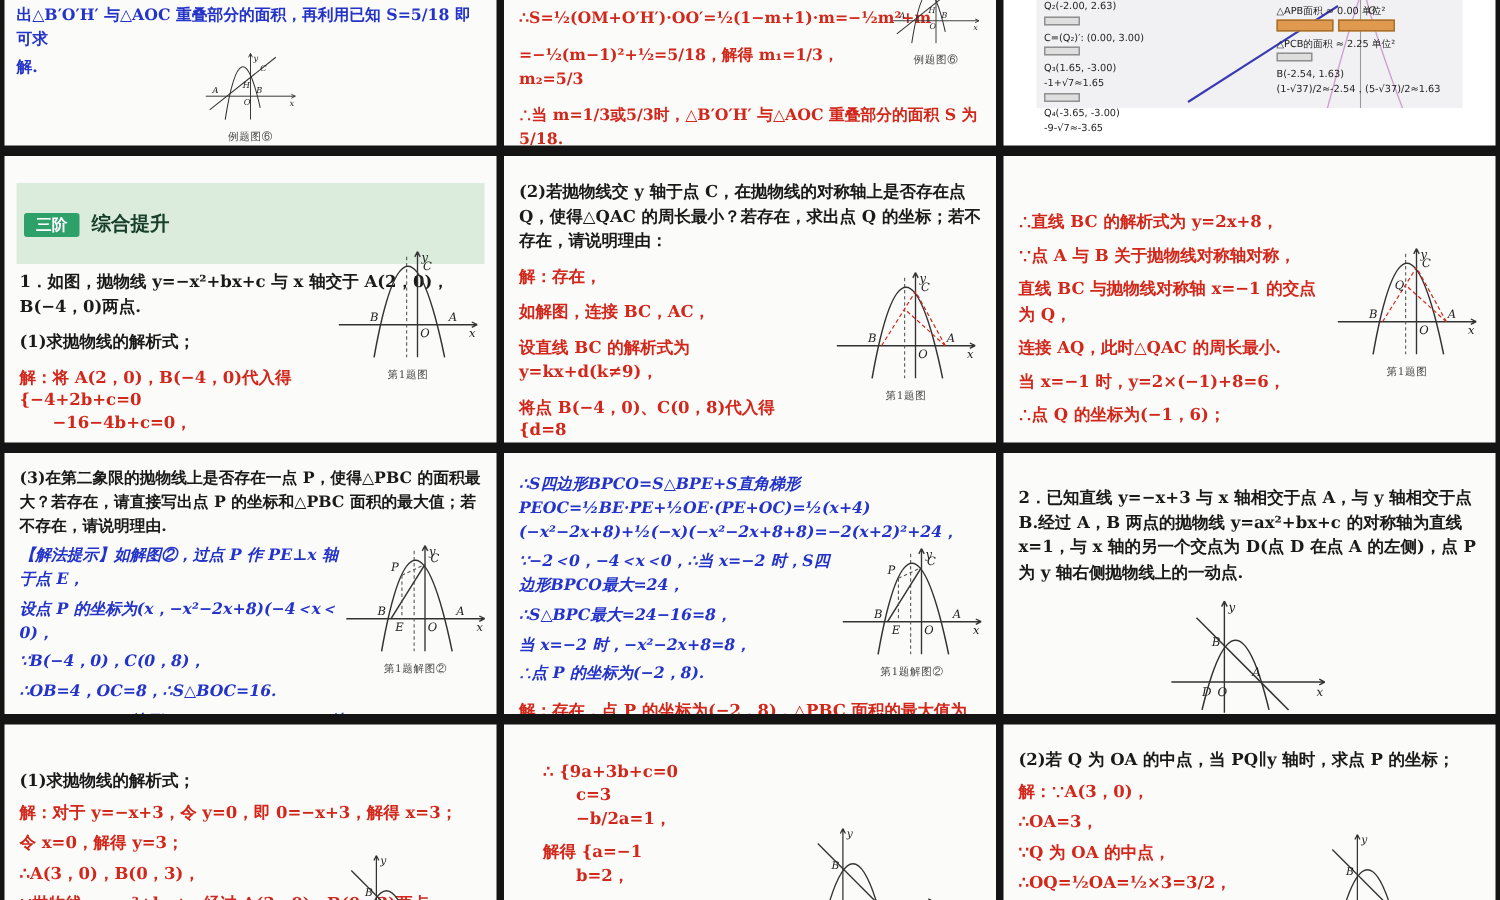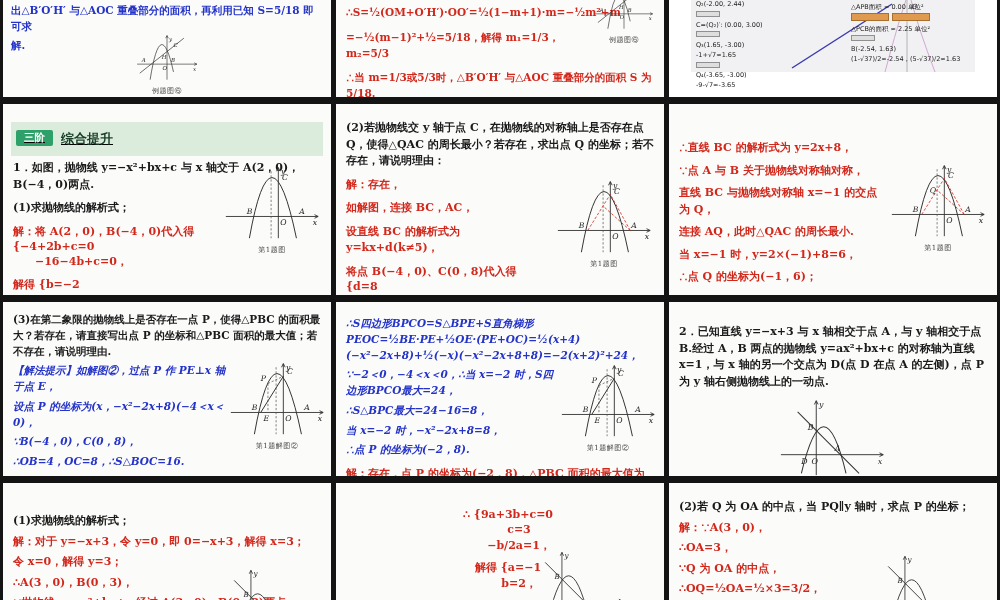--- a/index.html
+++ b/index.html
@@ -39,21 +39,21 @@
   .gg-left { position:absolute; left:5px; top:0; width:95px; font-size:6.5px; color:#222; line-height:1.5; }
   .gg-right { position:absolute; right:2px; top:2px; width:122px; font-size:6.5px; color:#222; line-height:1.55; }
   .chip { display:inline-block; width:24px; height:6px; background:#dedede; border:1px solid #909090; margin:1px 2px 0 0; }
   .chipo { display:inline-block; width:38px; height:8px; background:#e09a50; border:1px solid #a8702c; margin:1px 3px 0 0; }
   .plot { position:absolute; left:96px; top:0; width:170px; height:72px; }
   .pk { stroke:#cf9ed0; stroke-width:.9; fill:none; }
   .gl { stroke:#3a3ab2; stroke-width:1.4; fill:none; }
   .gax { stroke:#999; stroke-width:.7; fill:none; }
   .gt { font-size:7px; fill:#333; }
 
-  .banner { margin:18px 8px 4px; background:#dcecdc; padding:8px 5px; display:flex; align-items:flex-start;text-decoration:underline; }
+  .banner { margin:18px 8px 4px; background:#dcecdc; padding:18px 5px; display:flex; align-items:flex-end; }
   .badge { background:#2ea06a; color:#fff; font-size:10.5px; font-weight:700; padding:1px 8px; border-radius:2px;
            font-family:"DejaVu Sans","Liberation Sans",sans-serif; }
   .btitle { margin-left:8px; color:#173f2a; font-weight:700; font-size:13px; }
 
   #p4 .ln:nth-child(n+3) { margin-right:106px; }
   #p4 figure { position:absolute; right:4px; top:60px; width:110px; }
   #p4 svg,#p5 svg,#p6 svg,#p7 svg,#p8 svg { width:100px; height:76px; }
 
   #p5 .lines { padding-top:12px; }
   #p5 .ln:nth-child(n+4) { margin-right:114px; }
@@ -76,21 +76,21 @@
 
   #p9 .lines { padding-top:18px; }
   #p9 figure { margin:2px auto 0; width:140px; }
   #p9 svg { width:118px; height:80px; }
 
   #p10 .lines { padding-top:26px; }
   #p10 .ln { margin-bottom:4px; }
   #p10 figure { position:absolute; right:10px; top:84px; width:110px; }
   #p10 svg,#p11 svg,#p12 svg { width:104px; height:72px; }
 
-  #p11 .lines { padding-top:20px; padding-left:16px;text-align:center; }
+  #p11 .lines { padding-top:20px; padding-left:16px; }
   #p11 figure { position:absolute; right:32px; top:66px; width:110px; }
 
   #p12 .lines { padding-top:12px; }
   #p12 .ln { margin-bottom:4px; }
   #p12 figure { position:absolute; right:22px; top:70px; width:110px; }
 </style>
 </head>
 <body>
 
 <div class="page">
@@ -136,21 +136,21 @@
         <text x="42" y="40">H</text>
         <text x="90" y="58">x</text>
       </svg>
       <figcaption class="cap">例题图⑥</figcaption>
     </figure>
   </section>
 
   <section class="panel" id="p3">
     <div class="gg">
       <div class="gg-left">
-        <div class="gg-ln txt">Q₂(-2.00, 2.44)</div><div class="gg-ln chip"></div><div class="gg-ln txt">C=(Q₂)′: (0.00, 3.00)</div><div class="gg-ln chip"></div><div class="gg-ln txt">Q₃(1.65, -3.00)</div><div class="gg-ln txt">-1+√7≈1.65</div><div class="gg-ln chip"></div><div class="gg-ln txt">Q₄(-3.65, -3.00)</div><div class="gg-ln txt">-9-√7≈-3.65</div>
+        <div class="gg-ln txt">Q₂(-2.00, 2.63)</div><div class="gg-ln chip"></div><div class="gg-ln txt">C=(Q₂)′: (0.00, 3.00)</div><div class="gg-ln chip"></div><div class="gg-ln txt">Q₃(1.65, -3.00)</div><div class="gg-ln txt">-1+√7≈1.65</div><div class="gg-ln chip"></div><div class="gg-ln txt">Q₄(-3.65, -3.00)</div><div class="gg-ln txt">-9-√7≈-3.65</div>
       </div>
       <svg class="plot" viewBox="0 0 170 72">
         <line class="gax" x1="120" y1="0" x2="120" y2="72"></line>
         <path class="gl" d="M5 68 L105 4"></path>
         <path class="pk" d="M98 72 Q112 20 119 0"></path>
         <path class="pk" d="M124 0 Q132 30 148 72"></path>
         <text class="gt" x="125" y="9">O</text>
       </svg>
       <div class="gg-right">
         <div class="gg-ln txt">△APB面积 ≈ 0.00 单位²</div><div class="gg-ln chipo"></div><div class="gg-ln chipo"></div><div class="gg-ln txt">△PCB的面积 ≈ 2.25 单位²</div><div class="gg-ln chip"></div><div class="gg-ln txt">B(-2.54, 1.63)</div><div class="gg-ln txt">(1-√37)/2≈-2.54，(5-√37)/2≈1.63</div>
@@ -186,21 +186,21 @@
       </svg>
       <figcaption class="cap">第1题图</figcaption>
     </figure>
   </section>
 
   <section class="panel" id="p5">
     <div class="lines">
       <div class="ln k">(2)若抛物线交 y 轴于点 C，在抛物线的对称轴上是否存在点 Q，使得△QAC 的周长最小？若存在，求出点 Q 的坐标；若不存在，请说明理由：</div>
         <div class="ln r">解：存在，</div>
         <div class="ln r">如解图，连接 BC，AC，</div>
-        <div class="ln r">设直线 BC 的解析式为 y=kx+d(k≠5)，</div>
+        <div class="ln r">设直线 BC 的解析式为 y=kx+d(k≠9)，</div>
         <div class="ln r sys">将点 B(−4，0)、C(0，8)代入得 {d=8
   −4k+d=0，</div>
     </div>
     <figure>
       <svg viewBox="0 0 110 84">
         <path class="ax" d="M4 58 H106 M106 58 l-4 -2 M106 58 l-4 2"></path>
         <path class="ax" d="M62 4 V82 M62 4 l-2 4 M62 4 l2 4"></path>
         <path class="ds" d="M54 8 V82"></path>
         <path class="cv" d="M30 82 Q54 -52 82 82"></path>
         <path class="rd" d="M37 58 L62 18"></path>

